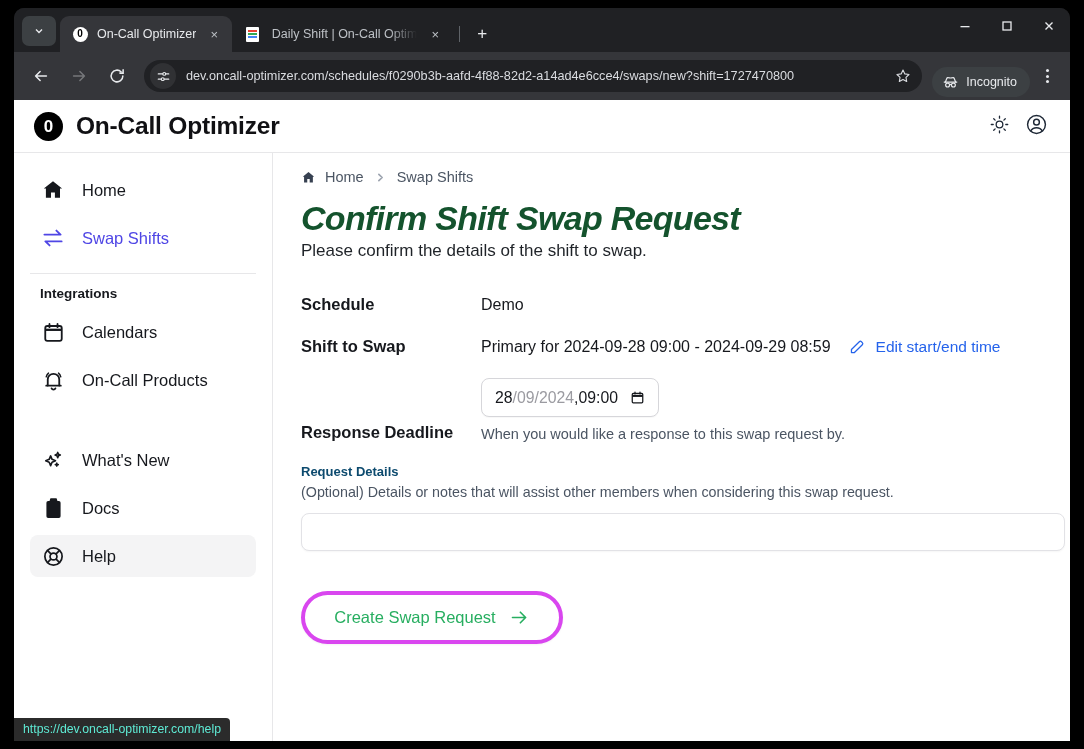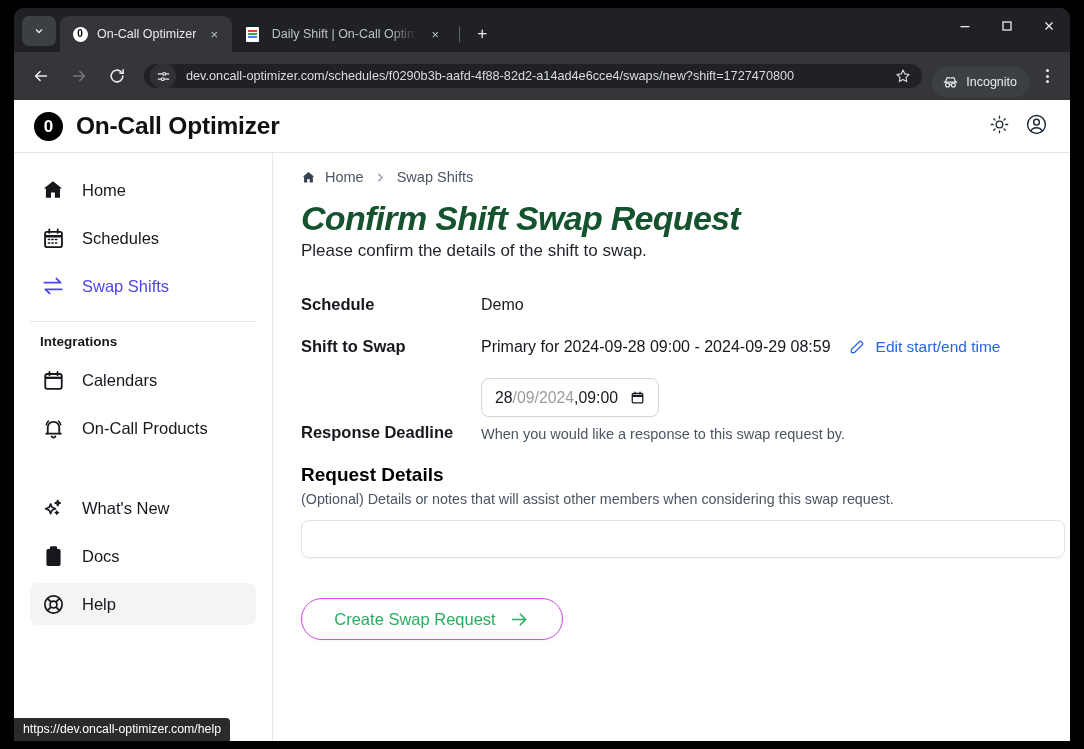--- a/index.html
+++ b/index.html
@@ -128,21 +128,21 @@
   }
   .nav-btn {
     width: 32px; height: 32px; margin: 0 3px;
     display: flex; align-items: center; justify-content: center;
     border-radius: 50%;
     color: #e8eaed;
   }
   .nav-btn.disabled { color: #75777a; }
   .omnibox {
     flex: 1;
-    height: 24px; margin: 0 6px 0 8px;
+    height: 32px; margin: 0 6px 0 8px;
     background: #202124;
     border-radius: 16px;
     display: flex; align-items: center;
     padding: 0 6px 0 6px;
     min-width: 0;
   }
   .site-chip {
     width: 26px; height: 26px; border-radius: 50%;
     background: #303134;
     display: flex; align-items: center; justify-content: center;
@@ -326,58 +326,58 @@
   .date-input .d-light { color: #9b9ba1; }
   .date-input .cal-ico { margin-left: 12px; display: flex; color: #16181d; }
   .field-hint {
     font-size: 14.5px;
     color: #4b5563;
     margin-top: 9px;
   }
 
   .details-block { margin-top: 8px; }
   .details-title {
-    font-size: 19px;
+    font-size: 13px;
     font-weight: bold;
-    color: #000000;
+    color: #0c4a6e;
   }
   .details-hint {
     font-size: 14.3px;
     color: #4b5563;
     margin-top: 5px;
   }
   .details-input {
     margin-top: 13px;
     width: 764px;
     height: 38px;
     border: 1px solid #e2e2e6;
     border-radius: 8px;
     background: #fff;
     box-shadow: 0 1px 2px rgba(0,0,0,0.04);
   }
 
   .submit-btn {
     margin-top: 40px;
-    width: 262px; height: 42px;
-    border: 1px solid #d946ef;
+    width: 262px; height: 53px;
+    border: 4px solid #d946ef;
     border-radius: 27px;
     background: #fff;
     color: #27ae60;
     font-size: 16.5px;
     display: flex; align-items: center; justify-content: center;
     box-shadow: 0 1px 2px rgba(0,0,0,0.05);
   }
   .submit-btn .arr { margin-left: 13px; display: flex; }
 
   
   .status-bubble {
     position: absolute;
     left: 0; bottom: 0;
     background: #2b2b2b;
-    color: #ffffff;
+    color: #5eead4;
     font-size: 12.3px;
     padding: 4px 9px 5px 9px;
     border-top-right-radius: 4px;
     white-space: nowrap;
   }
 </style>
 </head>
 <body>
 
 <div class="browser-window">
@@ -517,31 +517,20 @@
 
         <div class="nav-item">
           <span class="ni-icon">
             <svg width="24" height="24" viewBox="0 0 24 24" fill="#16181d">
               <path d="M12 3.2L2.8 10.6h2.1v9.2h5.1v-5.4h3.9v5.4h5.1v-9.2h2.1z"></path>
             </svg>
           </span>
           <span>Home</span>
         </div>
 
-        <div class="nav-item">
-          <span class="ni-icon">
-            <svg width="23" height="23" viewBox="0 0 24 24" fill="none" stroke="#16181d" stroke-width="1.9">
-              <rect x="3.2" y="5" width="17.6" height="16" rx="2"></rect>
-              <path d="M3.2 9.6h17.6" stroke-width="2.6"></path>
-              <path d="M7.6 2.6v3.6M16.4 2.6v3.6" stroke-linecap="round"></path>
-              <path d="M6.6 13h1.4M10.3 13h1.4M14 13h1.4M6.6 16.6h1.4M10.3 16.6h1.4M14 16.6h1.4" stroke-width="1.5" stroke-linecap="round"></path>
-            </svg>
-          </span>
-          <span>Schedules</span>
-        </div>
 
         <div class="nav-item active">
           <span class="ni-icon">
             <svg width="24" height="24" viewBox="0 0 24 24" fill="none" stroke="#4f46e5" stroke-width="1.9" stroke-linecap="round" stroke-linejoin="round">
               <path d="M3.4 8.6h16.2l-4.2-4"></path>
               <path d="M20.6 15.4H4.4l4.2 4"></path>
             </svg>
           </span>
           <span>Swap Shifts</span>
         </div>

